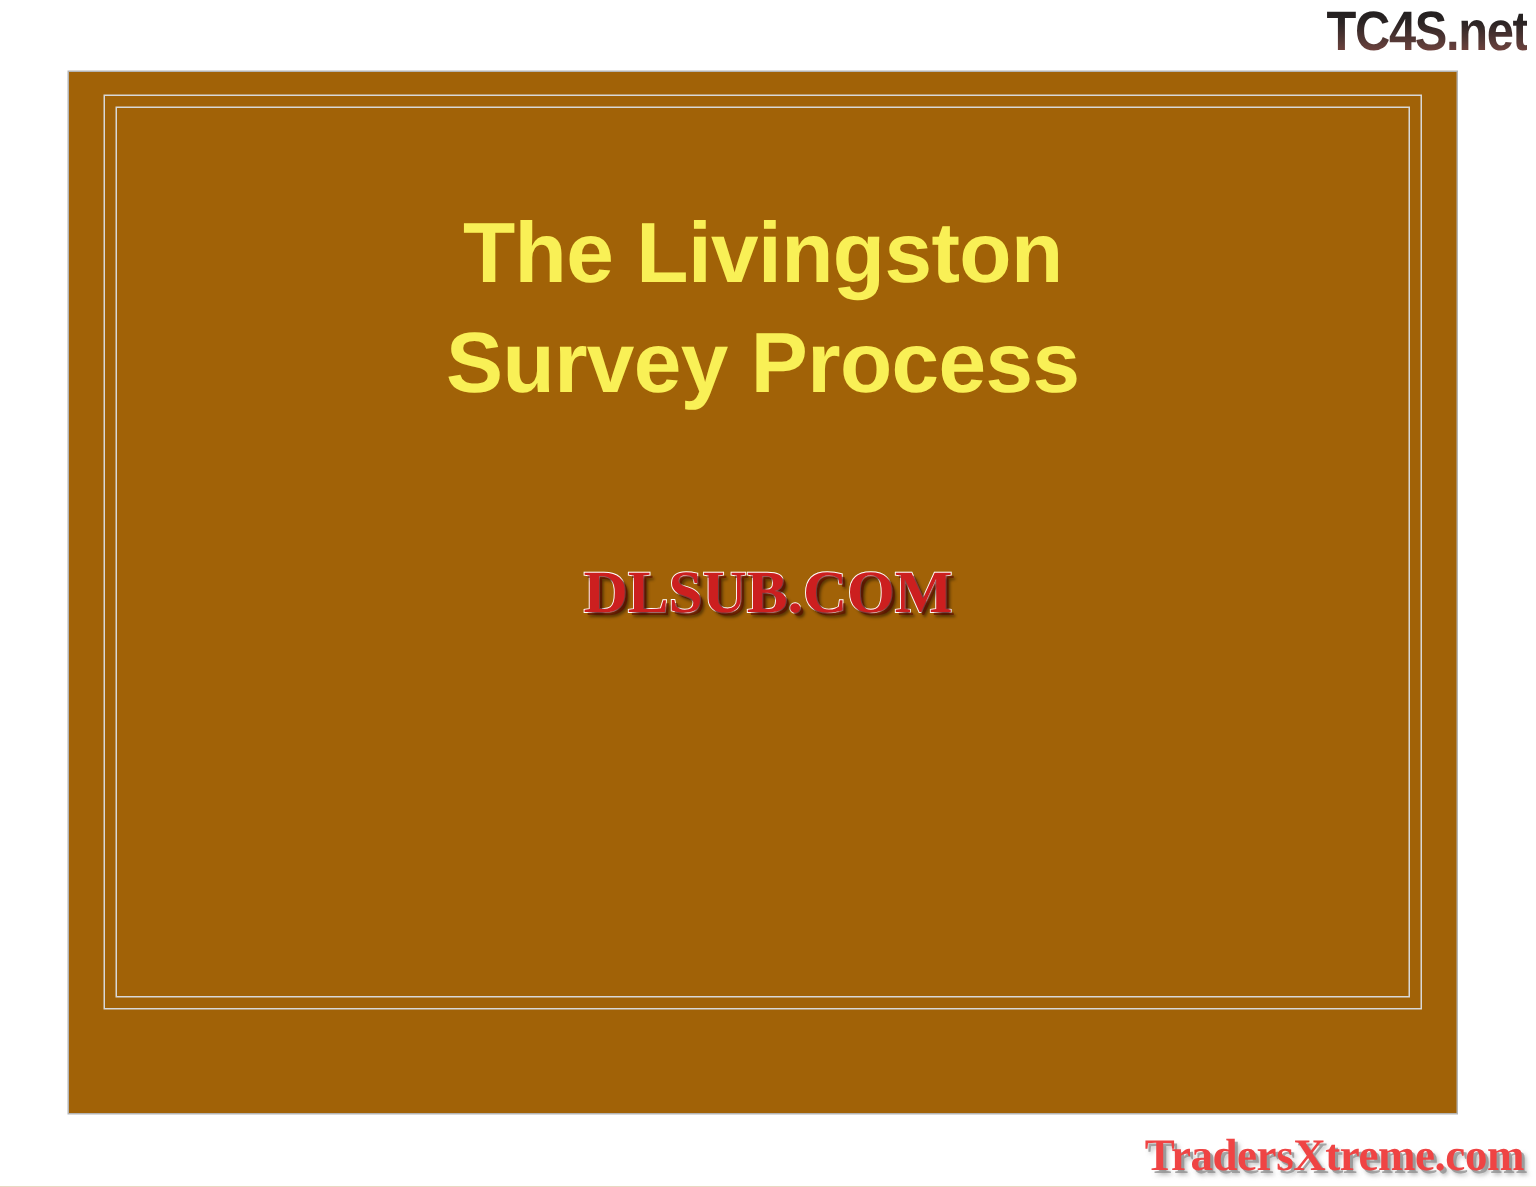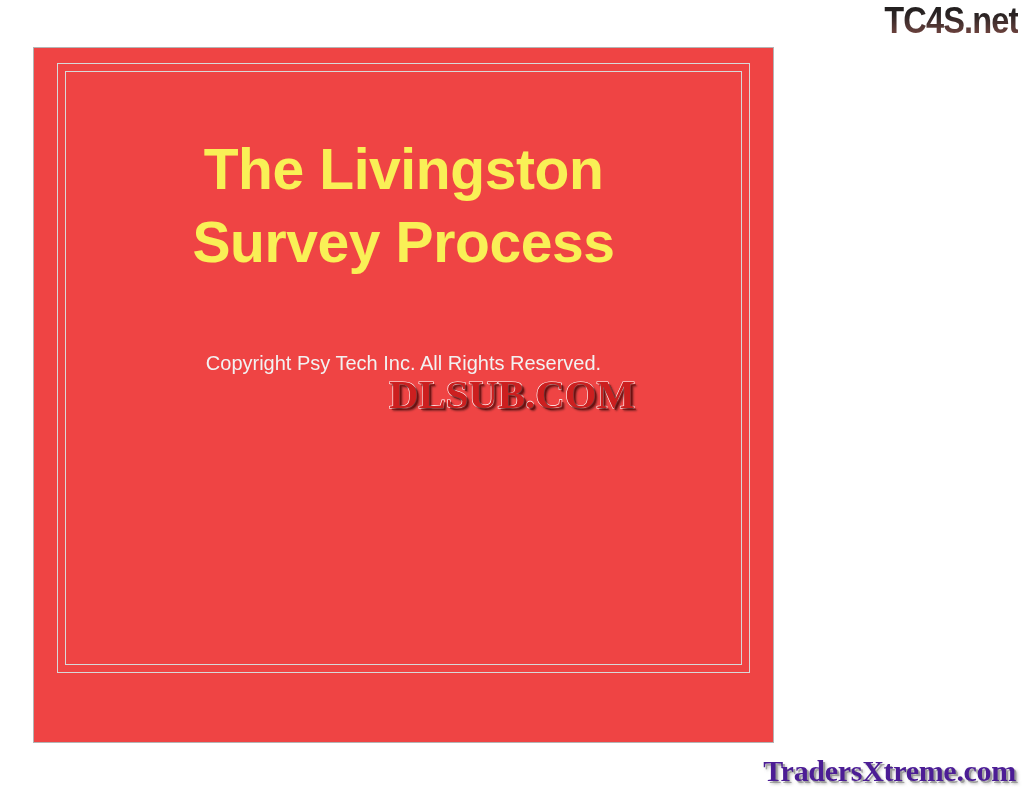--- a/index.html
+++ b/index.html
@@ -13,25 +13,25 @@
     height: 791px;
     position: relative;
     overflow: hidden;
     font-family: "Liberation Sans", sans-serif;
     background: #ffffff;
   }
 
   
   #slide-panel {
     position: absolute;
-    left: 34px;
+    left: 46px;
     top: 48px;
-    width: 739px;
+    width: 925px;
     height: 694px;
-    background: #ef4444;
+    background: #a16207;
     box-shadow: 0 0 0 1px #b4b4b4;
   }
 
   
   #inner-frame-outer {
     position: absolute;
     left: 23px;
     top: 15px;
     right: 23px;
     bottom: 69px;
@@ -146,21 +146,21 @@
   
   #watermark-traders {
     position: absolute;
     right: 8px;
     bottom: 3px;
     font-family: "Liberation Serif", serif;
     font-weight: bold;
     font-size: 30px;
     line-height: 34px;
     letter-spacing: -0.3px;
-    color: #4c1d95;
+    color: #ef4444;
     white-space: nowrap;
     -webkit-text-stroke: 2.4px #ffffff;
     paint-order: stroke fill;
     text-shadow:
        2px 2px 0 rgba(140,140,140,0.75),
        3px 3px 3px rgba(120,120,120,0.5);
   }
 </style>
 </head>
 <body>
@@ -171,20 +171,19 @@
 
   <div id="inner-frame-outer">
     <div id="inner-frame-inner"></div>
   </div>
 
   <div id="slide-content">
     <h1 id="slide-title">The Livingston
 Survey Process</h1>
 
 
-    <p id="slide-copyright">Copyright Psy Tech Inc.  All Rights Reserved.</p>
   </div>
 
 </div>
 
 <div id="watermark-dlsub">DLSUB.COM</div>
 
 <div id="watermark-traders">TradersXtreme.com</div>
 
 </body></html>

